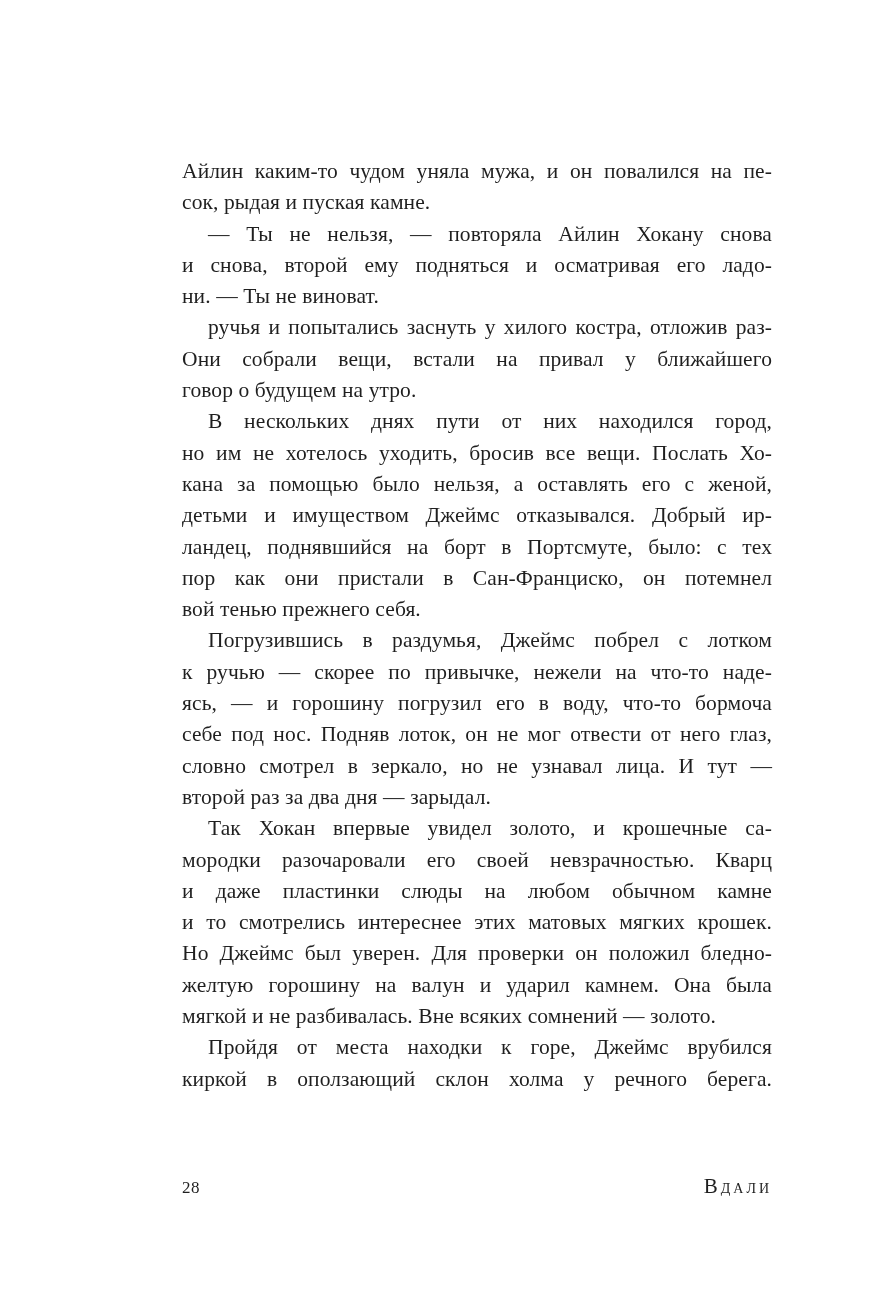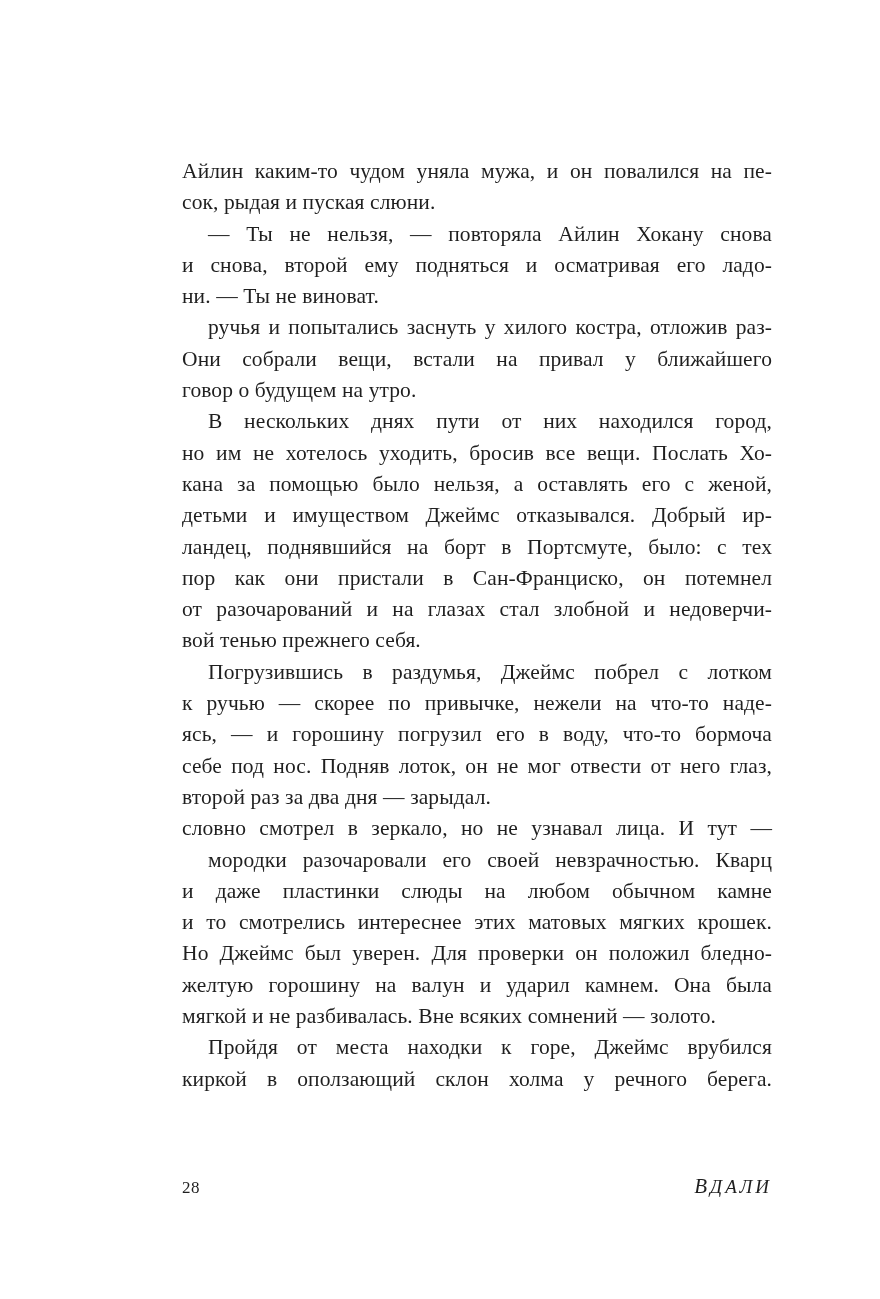--- a/index.html
+++ b/index.html
@@ -45,68 +45,67 @@
     justify-content: space-between;
     align-items: baseline;
   }
   .pagenum {
     font-size: 17px;
     letter-spacing: 0.5px;
     color: #1f1f1f;
   }
   .runtitle {
     display: block;
-    font-size: 19px;
+    font-size: 14px;
     letter-spacing: 3px;
     text-transform: uppercase;
     color: #1f1f1f;
-    font-style: italic;
   }
   .runtitle::first-letter {
     font-size: 21px;
   }
 </style>
 </head>
 <body>
 
 <div class="page">
   <div class="text-block">
       <div class="para">
         <div class="line">Айлин каким-то чудом уняла мужа, и он повалился на пе-</div>
-        <div class="line last">сок, рыдая и пуская слюни.</div>
+        <div class="line last">сок, рыдая и пуская камне.</div>
       </div>
       <div class="para indent">
         <div class="line">— Ты не нельзя, — повторяла Айлин Хокану снова</div>
         <div class="line">и снова, второй ему подняться и осматривая его ладо-</div>
         <div class="line last">ни. — Ты не виноват.</div>
       </div>
       <div class="para indent">
         <div class="line">ручья и попытались заснуть у хилого костра, отложив раз-</div>
         <div class="line">Они собрали вещи, встали на привал у ближайшего</div>
         <div class="line last">говор о будущем на утро.</div>
       </div>
       <div class="para indent">
         <div class="line">В нескольких днях пути от них находился город,</div>
         <div class="line">но им не хотелось уходить, бросив все вещи. Послать Хо-</div>
         <div class="line">кана за помощью было нельзя, а оставлять его с женой,</div>
         <div class="line">детьми и имуществом Джеймс отказывался. Добрый ир-</div>
         <div class="line">ландец, поднявшийся на борт в Портсмуте, было: с тех</div>
         <div class="line">пор как они пристали в Сан-Франциско, он потемнел</div>
-        <div class="line">от разочарований и на глазах стал злобной и недоверчи-</div>
         <div class="line last">вой тенью прежнего себя.</div>
       </div>
       <div class="para indent">
         <div class="line">Погрузившись в раздумья, Джеймс побрел с лотком</div>
         <div class="line">к ручью — скорее по привычке, нежели на что-то наде-</div>
         <div class="line">ясь, — и горошину погрузил его в воду, что-то бормоча</div>
         <div class="line">себе под нос. Подняв лоток, он не мог отвести от него глаз,</div>
+        <div class="line">словно смотрел в зеркало, но не узнавал лица. И тут —</div>
         <div class="line last">второй раз за два дня — зарыдал.</div>
-        <div class="line">словно смотрел в зеркало, но не узнавал лица. И тут —</div>
       </div>
       <div class="para indent">
+        <div class="line">Так Хокан впервые увидел золото, и крошечные са-</div>
         <div class="line">мородки разочаровали его своей невзрачностью. Кварц</div>
         <div class="line">и даже пластинки слюды на любом обычном камне</div>
         <div class="line">и то смотрелись интереснее этих матовых мягких крошек.</div>
         <div class="line">Но Джеймс был уверен. Для проверки он положил бледно-</div>
         <div class="line">желтую горошину на валун и ударил камнем. Она была</div>
         <div class="line last">мягкой и не разбивалась. Вне всяких сомнений — золото.</div>
       </div>
       <div class="para indent">
         <div class="line">Пройдя от места находки к горе, Джеймс врубился</div>
         <div class="line">киркой в оползающий склон холма у речного берега.</div>

